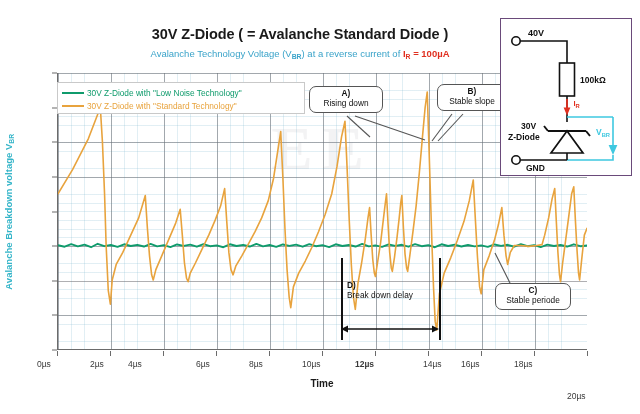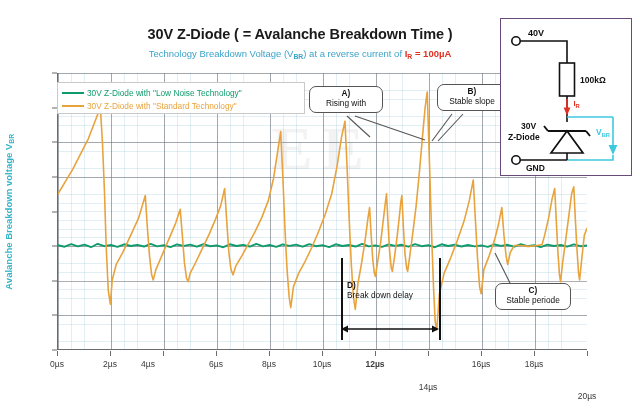--- a/index.html
+++ b/index.html
@@ -57,21 +57,21 @@
     display:flex; align-items:flex-start; justify-content:center;
     padding-top:40px;
     font-size:62px; font-weight:bold; letter-spacing:10px;
     color:rgba(150,150,155,0.11);
     font-family:"Liberation Serif", serif;
     user-select:none;
   }
   .yticks, .xticks { position:absolute; }
   .xtick {
     position:absolute; top:0; width:40px; margin-left:-20px;
-    text-align:center; font-size:8.5px; color:#3a3a3a;
+    font-size:8.5px; color:#3a3a3a;
     white-space:nowrap;
   }
   .ytickmark {
     position:absolute; left:-5px; width:5px; height:0;
     border-top:1.2px solid #6b6b6b; transform:translateY(-50%);
   }
   .xtickmark {
     position:absolute; top:0; width:0; height:5px;
     border-left:1.2px solid #6b6b6b;
   }
@@ -131,23 +131,23 @@
     background:#ffffff; border:1.3px solid #6a4a7a;
   }
   #circuit svg { display:block; }
   .ctext { font-family:"Liberation Sans", sans-serif; font-weight:bold; }
 </style>
 </head>
 <body>
 
 <div id="root">
 
-  <div class="title">30V Z-Diode ( = Avalanche Breakdown Time )</div>
+  <div class="title">30V Z-Diode ( = Avalanche Standard Diode )</div>
   <div class="subtitle">
-    <span>Technology Breakdown Voltage (V</span><span class="vbr"><span class="sub">BR</span></span><span>) at a reverse current of </span><span class="ir"><span>I</span><span class="sub">R</span><span> = 100µA</span></span>
+    <span>Avalanche Technology Voltage (V</span><span class="vbr"><span class="sub">BR</span></span><span>) at a reverse current of </span><span class="ir"><span>I</span><span class="sub">R</span><span> = 100µA</span></span>
   </div>
 
   <div id="ylabel">
     <span>Avalanche Breakdown voltage  <span>V</span><span style="font-size: 0.72em; vertical-align: -0.22em;">BR</span></span>
   </div>
 
   <div id="plot">
     <div id="gridminor"></div>
     <div id="gridmajor"></div>
     <div id="wmark">EE</div>
@@ -178,43 +178,44 @@
       <div class="xtick" style="left: 148px; top: 8px;">4µs</div>
       <div class="xtickmark" style="left: 216px; top: 0px;"></div>
       <div class="xtick" style="left: 216px; top: 8px;">6µs</div>
       <div class="xtickmark" style="left: 269px; top: 0px;"></div>
       <div class="xtick" style="left: 269px; top: 8px;">8µs</div>
       <div class="xtickmark" style="left: 322px; top: 0px;"></div>
       <div class="xtick" style="left: 322px; top: 8px;">10µs</div>
       <div class="xtickmark" style="left: 375px; top: 0px;"></div>
       <div class="xtick" style="left: 375px; top: 8px; font-weight: bold;">12µs</div>
       <div class="xtickmark" style="left: 428px; top: 0px;"></div>
-      <div class="xtick" style="left: 428px; top: 8px; margin-top: 23px;">14µs</div>
+      <div class="xtick" style="left: 443px; top: 8px;">14µs</div>
       <div class="xtickmark" style="left: 481px; top: 0px;"></div>
       <div class="xtick" style="left: 481px; top: 8px;">16µs</div>
       <div class="xtickmark" style="left: 534px; top: 0px;"></div>
       <div class="xtick" style="left: 534px; top: 8px;">18µs</div>
       <div class="xtickmark" style="left: 587px; top: 0px;"></div>
       <div class="xtick" style="left: 587px; top: 8px; margin-top: 32px;">20µs</div>
     </div>
 
+  <div id="xlabel">Time</div>
 
   <div id="legend">
     <div class="legrow">
       <span class="legline" id="legline0" style="border-top-color: rgb(15, 155, 108);"></span>
       <span class="legtext" id="legtext0" style="color: rgb(15, 155, 108);">30V Z-Diode with "Low Noise Technology"</span>
     </div>
     <div class="legrow">
       <span class="legline" id="legline1" style="border-top-color: rgb(232, 163, 61);"></span>
       <span class="legtext" id="legtext1" style="color: rgb(232, 163, 61);">30V Z-Diode with "Standard Technology"</span>
     </div>
   </div>
 
   <div class="callout" style="left:309px; top:86px; width:74px;">
-    <b>A)</b><span>Rising with</span>
+    <b>A)</b><span>Rising down</span>
   </div>
   <div class="callout" style="left:437px; top:84px; width:70px;">
     <b>B)</b><span>Stable slope</span>
   </div>
   <div class="callout" style="left:495px; top:283px; width:76px;">
     <b>C)</b><span>Stable periode</span>
   </div>
 
   <svg style="position:absolute; left:0; top:0; width:640px; height:414px; pointer-events:none;">
 

